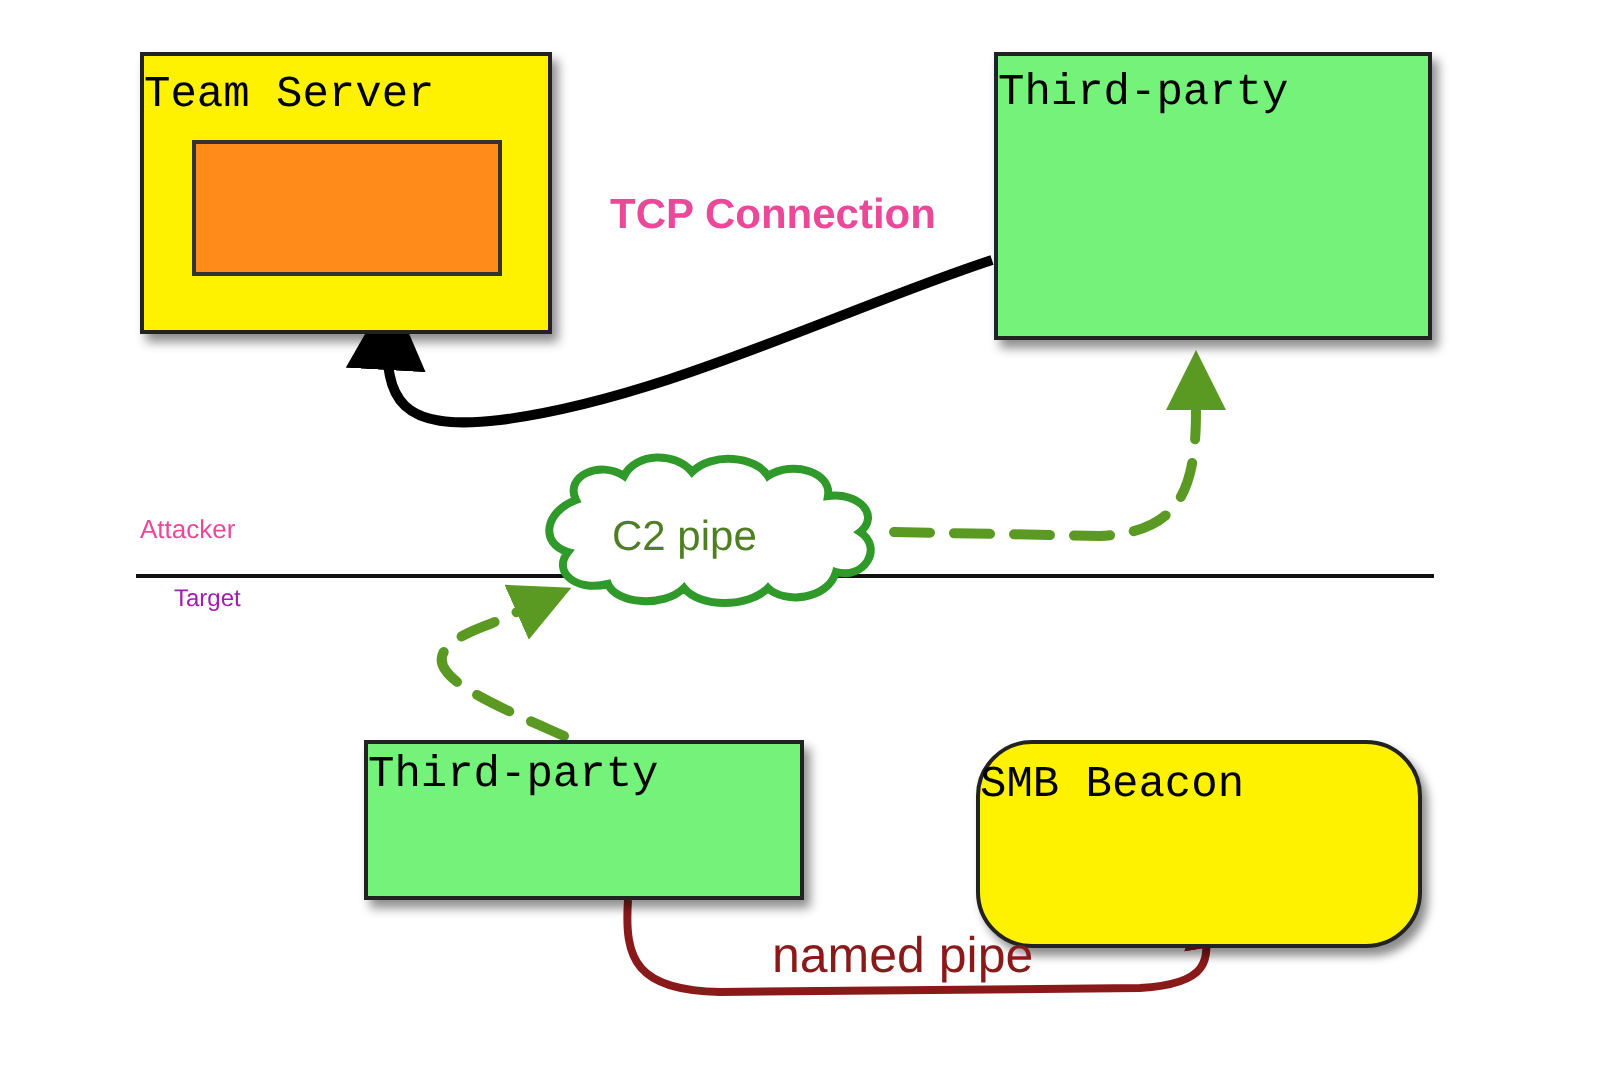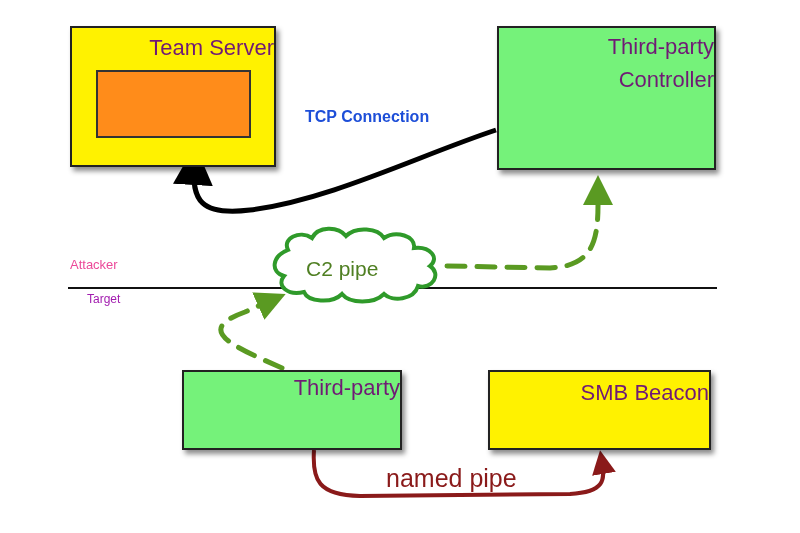--- a/index.html
+++ b/index.html
@@ -1,31 +1,31 @@
 <!DOCTYPE html>
 <html><head>
   <meta charset="utf-8">
   <style>
     html, body { margin: 0; padding: 0; background: #ffffff; }
     body { width: 800px; height: 533px; position: relative; overflow: hidden; font-family: "Liberation Sans", sans-serif; }
     svg.canvas { position: absolute; left: 0; top: 0; }
-    .box { position: absolute; border: 2px solid #222; box-shadow: 3px 4px 5px rgba(0,0,0,0.45); box-sizing: border-box; text-align: right; color: #701a75; }
+    .box { position: absolute; border: 2px solid #222; box-shadow: 3px 4px 5px rgba(0,0,0,0.45); box-sizing: border-box; text-align: left; color: #000000; font-family: Liberation Mono, monospace; }
     .box .lbl { display: block; font-size: 22px; line-height: 26px; }
     #team-server { left: 70px; top: 26px; width: 206px; height: 141px; background: #fff200; }
     #team-server .lbl { margin-top: 7px; }
     #ext-c2 { position: absolute; left: 24px; top: 42px; width: 155px; height: 68px; background: #ff8c1a; border: 2px solid #333; box-sizing: border-box; box-shadow: none; }
     #ext-c2 .lbl { margin-top: 4px; line-height: 27px; }
     #controller { left: 497px; top: 26px; width: 219px; height: 144px; background: #75f27a; }
     #controller .lbl { margin-top: 4px; line-height: 29px; }
     #client { left: 182px; top: 370px; width: 220px; height: 80px; background: #75f27a; }
     #client .lbl { margin-top: 3px; line-height: 26px; }
-    #smb { left: 488px; top: 370px; width: 223px; height: 80px; background: #fff200; }
+    #smb { left: 488px; top: 370px; width: 223px; height: 104px; background: #fff200; border-radius: 28px; }
     #smb .lbl { margin-top: 8px; }
     .txt { position: absolute; white-space: nowrap; }
-    #tcp-label { left: 305px; top: 108px; font-size: 16px; font-weight: bold; color: #1d4ed8; }
+    #tcp-label { left: 305px; top: 96px; font-size: 21px; font-weight: bold; color: #ec4899; }
     #attacker-label { left: 70px; top: 257px; font-size: 13px; color: #ec4899; }
     #target-label { left: 87px; top: 292px; font-size: 12px; color: #a21caf; }
     #c2path-label { left: 306px; top: 257px; font-size: 21px; color: #4f7f22; }
     #pipe-label { left: 386px; top: 464px; font-size: 25px; color: #8a1a1a; }
   </style>
 </head>
 <body>
 
 <svg class="canvas" width="800" height="533" viewBox="0 0 800 533">
   <defs>
@@ -54,21 +54,20 @@
 </svg>
 
 <div class="box" id="team-server">
   <span class="lbl">Team Server</span>
   <div class="box" id="ext-c2">
   </div>
 </div>
 
 <div class="box" id="controller">
   <span class="lbl">Third-party</span>
-  <span class="lbl">Controller</span>
 </div>
 
 <div class="box" id="client">
   <span class="lbl">Third-party</span>
 </div>
 
 <div class="box" id="smb">
   <span class="lbl">SMB Beacon</span>
 </div>
 

